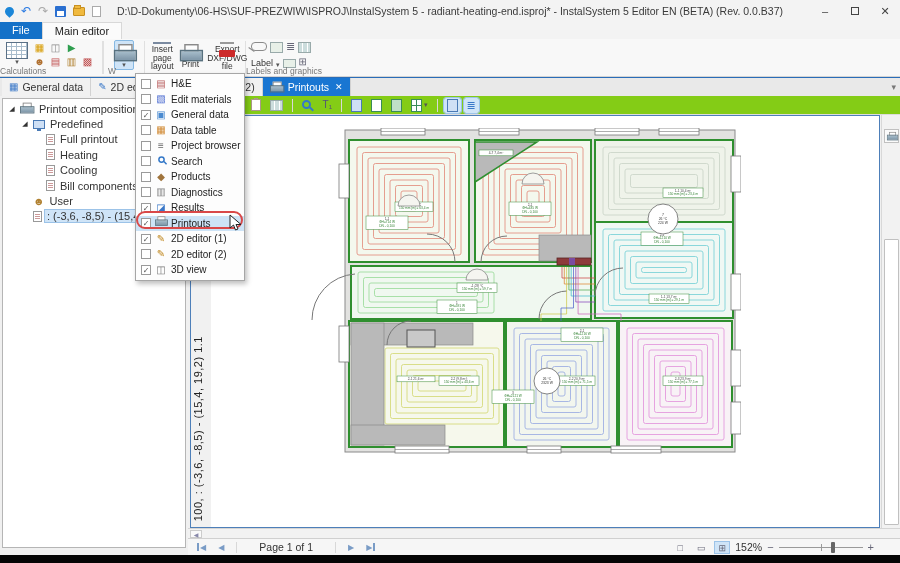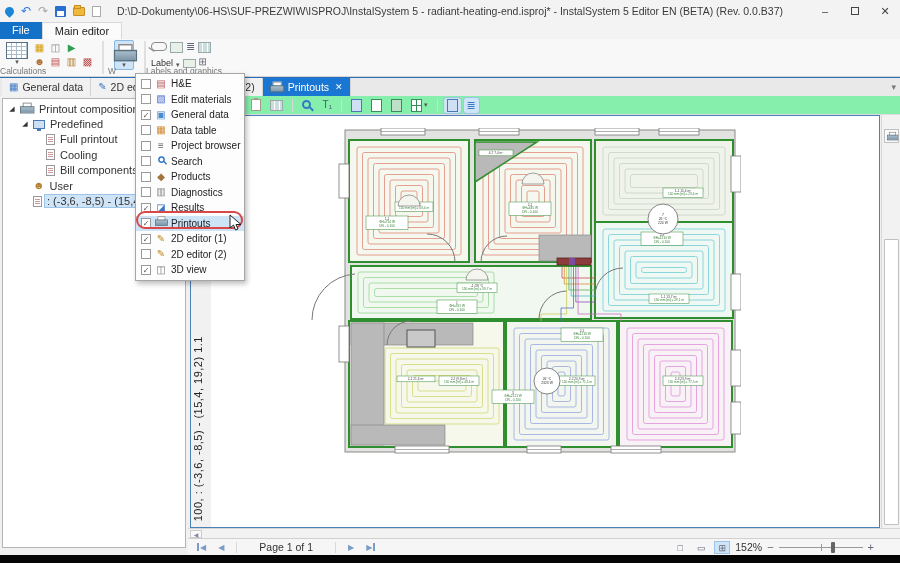--- a/index.html
+++ b/index.html
@@ -74,21 +74,21 @@
 .trow .lab{padding:0 2px}
 .trow.sel .lab{background:#cfe4f7;outline:1px solid #9cc3e8}
 .pgicon{width:9px;height:11px;background:#fff;border:1px solid #999;flex:none;position:relative}
 .pgicon::after{content:"";position:absolute;left:1px;top:2px;width:5px;height:1px;background:#c99;box-shadow:0 2px 0 #c99,0 4px 0 #c99}
 .monicon{width:12px;height:9px;background:#cfe0f5;border:1px solid #4a7ab5;flex:none;position:relative}
 .monicon::after{content:"";position:absolute;left:3px;bottom:-3px;width:4px;height:2px;background:#4a7ab5}
 .usericon{color:#b08030;font-size:11px;line-height:11px;flex:none}
 .pricon.small{transform:scale(.9);transform-origin:left center}
 
 #docarea{flex:1;display:flex;flex-direction:column;position:relative;min-width:0}
-#doctoolbar{height:19px;background:#86efac;border-bottom:1px solid #dcdcdc;display:flex;align-items:center;gap:3px;padding-left:8px;font-size:11px}
+#doctoolbar{height:19px;background:#84cc16;border-bottom:1px solid #dcdcdc;display:flex;align-items:center;gap:3px;padding-left:8px;font-size:11px}
 .tbtn{display:flex;align-items:center;gap:2px;padding:1px 4px;border-radius:2px}
 .tbtn.iconb{padding:1px 3px}
 .tbtn.activeb{background:#cfe4f7;outline:1px solid #9cc3e8}
 .tsep{width:1px;height:13px;background:#d8d8d8;margin:0 3px}
 .clipic{width:10px;height:12px;border:1px solid #a98;background:#fff;position:relative}
 .clipic::before{content:"";position:absolute;left:2px;top:-2px;width:4px;height:2px;background:#a98}
 .pgc{width:11px;height:13px;border:1px solid #3a8a5a;background:#fff}
 .pgc.fill{background:#bfe0c8}
 .pgc.blue{border-color:#4a7ab5;background:#cfe0f5}
 .pgc.grid{background-image:linear-gradient(0deg,transparent 5px,#3a8a5a 5px,#3a8a5a 6px,transparent 6px),linear-gradient(90deg,transparent 4px,#3a8a5a 4px,#3a8a5a 5px,transparent 5px)}
@@ -190,20 +190,38 @@
     <div class="rgroup" style="width:40px">
       <div class="rgbody" style="justify-content:center">
         <div class="bigbtn pressed">
           <span class="pricon big"></span>
           <span class="dda" style="margin-top:6px">▾</span>
         </div>
       </div>
       <div class="rgcap" style="text-align:left;padding-left:4px">W</div>
     </div>
     <div class="rgsep"></div>
+    <div class="rgroup" style="width:100px">
+      <div class="rgbody">
+        <div class="bigbtn">
+          <span class="layicon"></span>
+          <span class="blabel">Insert page
+layout</span>
+        </div>
+        <div class="bigbtn">
+          <span class="pricon big"></span>
+          <span class="blabel" style="margin-top:7px">Print</span>
+        </div>
+        <div class="bigbtn">
+          <span class="dwgicon"></span>
+          <span class="blabel">Export
+DXF/DWG file</span>
+        </div>
+      </div>
+    </div>
     <div class="rgsep"></div>
     <div class="rgroup" style="width:96px">
       <div class="smallicons" style="margin:0 auto 6px 2px">
         <div class="sirow">
           <span class="lasso"></span>
           <span class="frameicon"></span>
           <span class="listic">≣</span>
           <span class="cols3"></span>
         </div>
         <div class="sirow" style="align-items:flex-end">
@@ -251,20 +269,25 @@
             </div>
             <div class="trow" style="padding-left: 17px;">
               <span class="texp">◢</span>
               <span class="monicon"></span>
               <span class="lab">Predefined</span>
             </div>
             <div class="trow" style="padding-left: 30px;">
               <span class="texp"></span>
               <span class="pgicon"></span>
               <span class="lab">Full printout</span>
+            </div>
+            <div class="trow" style="padding-left: 30px;">
+              <span class="texp"></span>
+              <span class="pgicon"></span>
+              <span class="lab">Heating</span>
             </div>
             <div class="trow" style="padding-left: 30px;">
               <span class="texp"></span>
               <span class="pgicon"></span>
               <span class="lab">Cooling</span>
             </div>
             <div class="trow" style="padding-left: 30px;">
               <span class="texp"></span>
               <span class="pgicon"></span>
               <span class="lab">Bill components</span>

